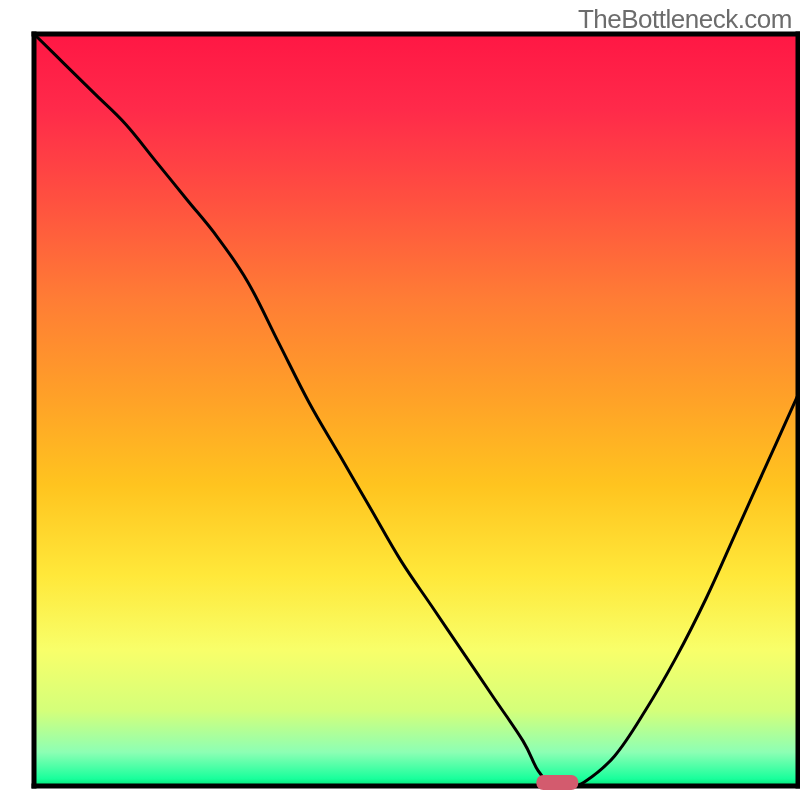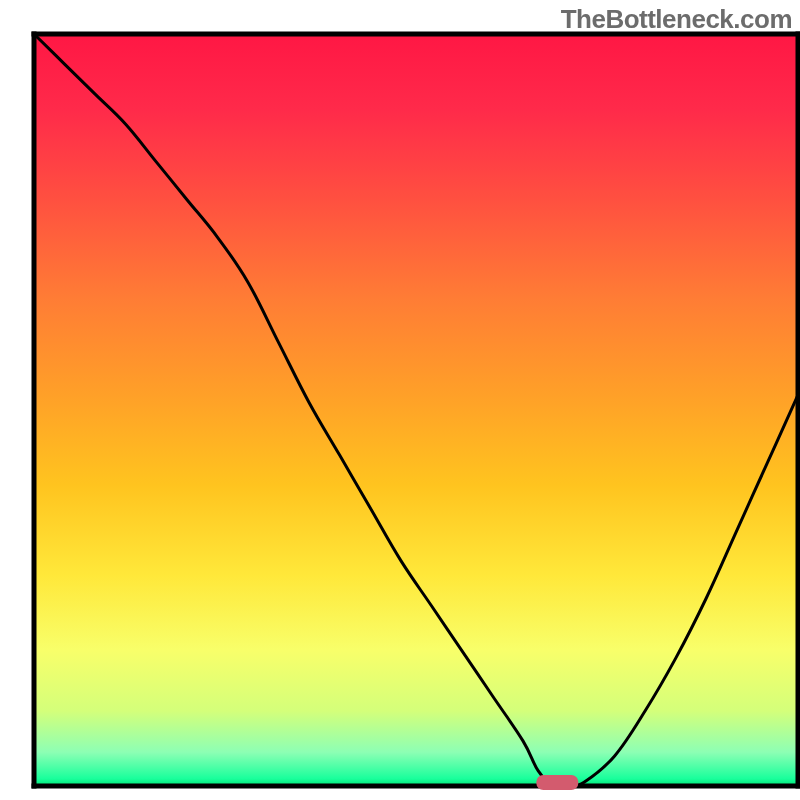--- a/index.html
+++ b/index.html
@@ -14,21 +14,21 @@
   .wrap {
     position: relative;
     width: 800px;
     height: 800px;
   }
   .watermark {
     position: absolute;
     top: 4px;
     right: 8px;
     font-size: 26px;
-    font-weight: 700;
+    font-weight: 400;
     color: #6c6c6c;
     letter-spacing: -0.5px;
     z-index: 10;
   }
   svg {
     display: block;
   }
 </style>
 </head>
 <body>

